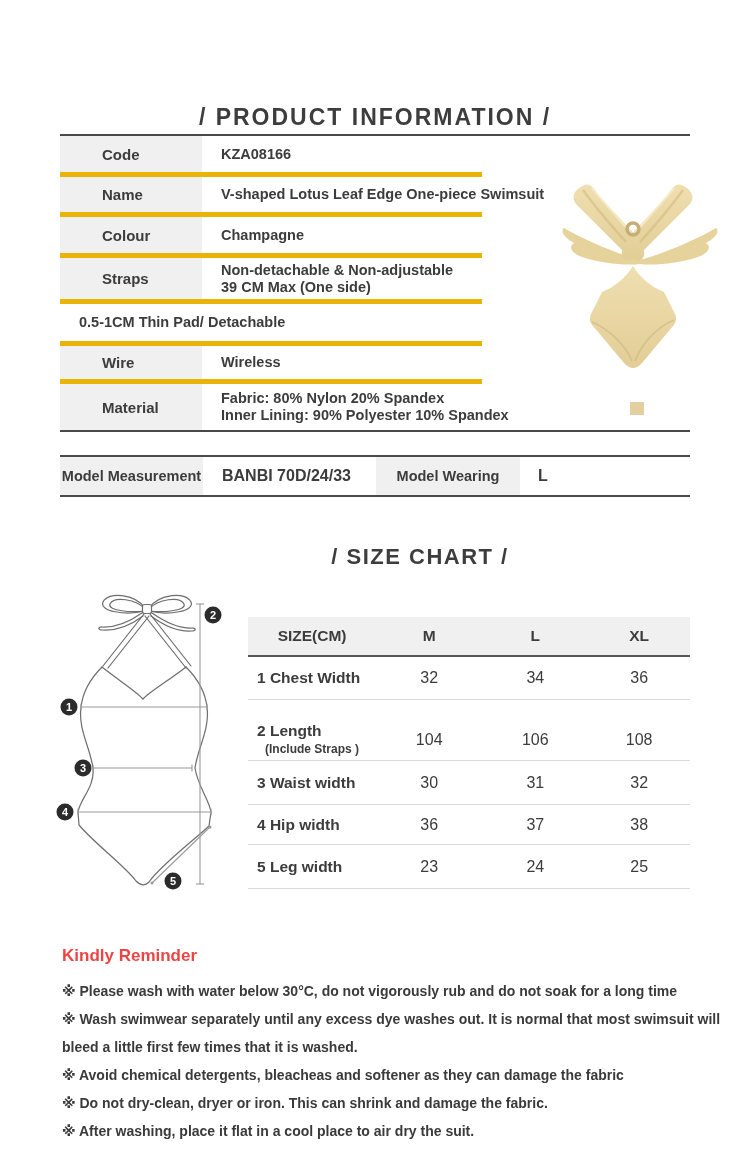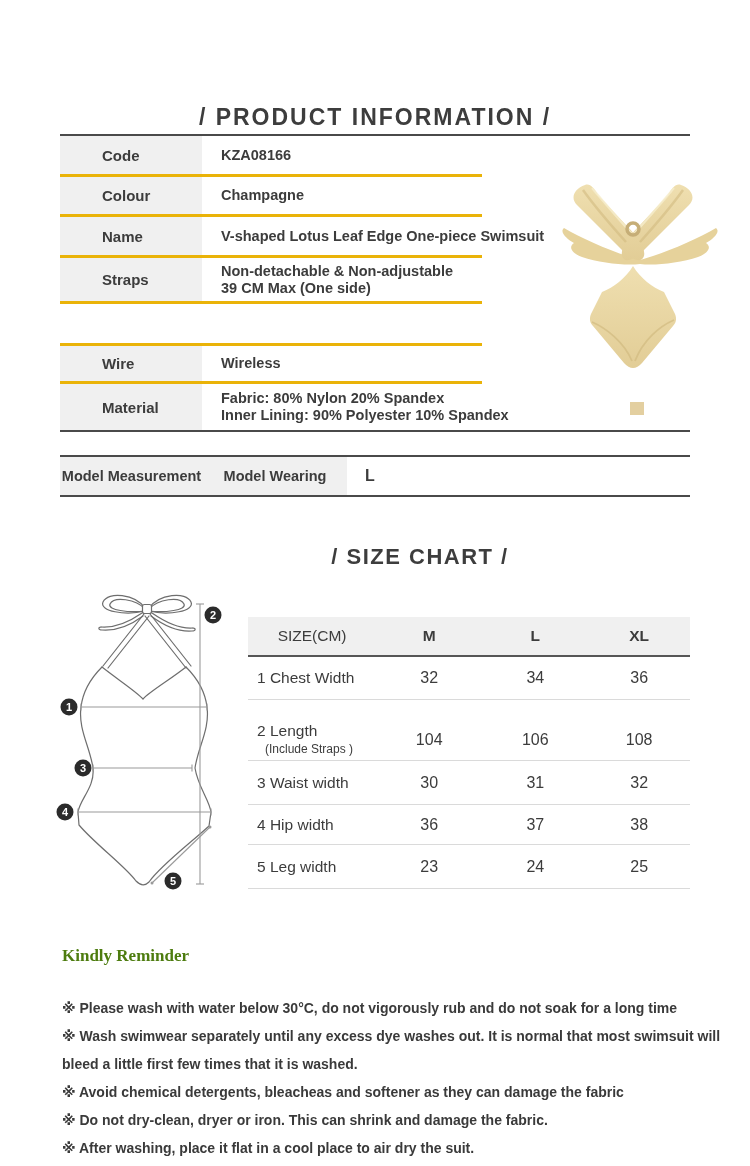--- a/index.html
+++ b/index.html
@@ -18,21 +18,21 @@
   .sc-title {
     position:absolute; top:544px; left:120px; width:600px; text-align:center;
     font-size:22px; font-weight:700; letter-spacing:1.5px; color:#3d3d3d;
   }
   
   .info-table {
     position:absolute; left:60px; top:134px; width:630px;
     border-top:2px solid #4a4a4a; border-bottom:2px solid #4a4a4a;
   }
   .info-rows { width:422px; }
-  .info-row { display:flex; border-bottom:3px solid #eab308; }
+  .info-row { display:flex; border-bottom:5px solid #eab308; }
   .info-row:last-child { border-bottom:none; }
   .info-row:nth-child(1){ height:41px; }
   .info-row:nth-child(2){ height:40px; }
   .info-row:nth-child(3){ height:41px; }
   .info-row:nth-child(4){ height:46px; }
   .info-row:nth-child(5){ height:42px; }
   .info-row:nth-child(6){ height:38px; }
   .info-row:nth-child(7){ height:46px; }
   .info-label {
     width:142px; background:#f0f0f0; display:flex; align-items:center;
@@ -65,72 +65,76 @@
   .size-header {
     display:flex; height:40px; background:#f0f0f0; align-items:center;
     border-bottom:2px solid #565656; font-weight:700;
   }
   .size-row { display:flex; border-bottom:1px solid #dadada; align-items:center; }
   .size-row:nth-child(2){ height:43px; }
   .size-row:nth-child(3){ height:41px;margin-top:20px; }
   .size-row:nth-child(4){ height:44px; }
   .size-row:nth-child(5){ height:40px; }
   .size-row:nth-child(6){ height:44px; }
-  .col-label { width:29%; padding-left:9px; font-weight:400; line-height:18px; }
+  .col-label { width:29%; padding-left:9px; font-weight:700; line-height:18px; }
   .col-label .sub { font-size:12px; padding-left:8px; display:block; }
   .col-label .sub:empty { display:none; }
   .col-val { width:24%; text-align:center; font-size:16px; font-weight:400; }
   .col-val.xl { width:23%; }
   .size-header .col-label { text-align:center; padding-left:0; }
   .size-header .col-val { font-weight:700; font-size:15.5px; }
   
   .sketch { position:absolute; left:45px; top:582px; width:205px; height:315px; }
   
   .reminder { position:absolute; left:62px; top:946px; width:660px; }
-  .reminder-title { font-size:17px; font-weight:700; color:#4d7c0f; margin-bottom:28px;font-family:Liberation Serif, serif; }
+  .reminder-title { font-size:17px; font-weight:700; color:#ef4444; margin-bottom:11px; }
   .reminder-item { font-size:14px; font-weight:700; line-height:28px; color:#3a3a3a; }
 </style>
 </head>
 <body>
 
 <div class="page">
 
   <div class="pi-title">/ PRODUCT INFORMATION /</div>
 
   <div class="info-table">
     <div class="info-rows">
       <div class="info-row">
         <div class="info-label">Code</div>
         <div class="info-value">
             <span>KZA08166</span>
             <span></span>
           </div>
       </div>
       <div class="info-row">
+        <div class="info-label">Name</div>
+        <div class="info-value">
+            <span>V-shaped Lotus Leaf Edge One-piece Swimsuit</span>
+            <span></span>
+          </div>
+      </div>
+      <div class="info-row">
         <div class="info-label">Colour</div>
         <div class="info-value">
             <span>Champagne</span>
-            <span></span>
-          </div>
-      </div>
-      <div class="info-row">
-        <div class="info-label">Name</div>
-        <div class="info-value">
-            <span>V-shaped Lotus Leaf Edge One-piece Swimsuit</span>
             <span></span>
           </div>
       </div>
       <div class="info-row">
         <div class="info-label">Straps</div>
         <div class="info-value">
             <span>Non-detachable &amp; Non-adjustable</span>
             <span>39 CM Max (One side)</span>
           </div>
       </div>
       <div class="info-row">
+        <div class="info-value">
+            <span>0.5-1CM Thin Pad/ Detachable</span>
+            <span></span>
+          </div>
       </div>
       <div class="info-row">
         <div class="info-label">Wire</div>
         <div class="info-value">
             <span>Wireless</span>
             <span></span>
           </div>
       </div>
       <div class="info-row">
         <div class="info-label">Material</div>
@@ -166,20 +170,21 @@
       <path d="M85 84 C77 97 66 105 54 110 L43 132 C41 137 42 141 45 144 L76 181 Q85 191 94 181 L125 144 C128 141 129 137 127 132 L116 110 C104 105 93 97 85 84 Z" fill="url(#champ)"></path>
       <path d="M44 140 C58 146 76 160 84 179" stroke="#d2ba80" stroke-width="1.8" fill="none" opacity="0.7"></path>
       <path d="M126 138 C112 144 95 158 87 179" stroke="#d2ba80" stroke-width="1.8" fill="none" opacity="0.7"></path>
     </svg>
   </div>
 
   <div class="colour-swatch" style="background: rgb(227, 207, 160);"></div>
 
   <div class="model-table">
     <div class="model-label">Model Measurement</div>
+    <div class="model-value first">BANBI 70D/24/33</div>
     <div class="model-label second">Model Wearing</div>
     <div class="model-value second">L</div>
   </div>
 
   <div class="sc-title">/ SIZE CHART /</div>
 
   <div class="sketch">
     <svg width="205" height="315" viewBox="0 0 205 315">
       <g stroke="#6e6e6e" stroke-width="1.2" fill="none" stroke-linecap="round">
 

